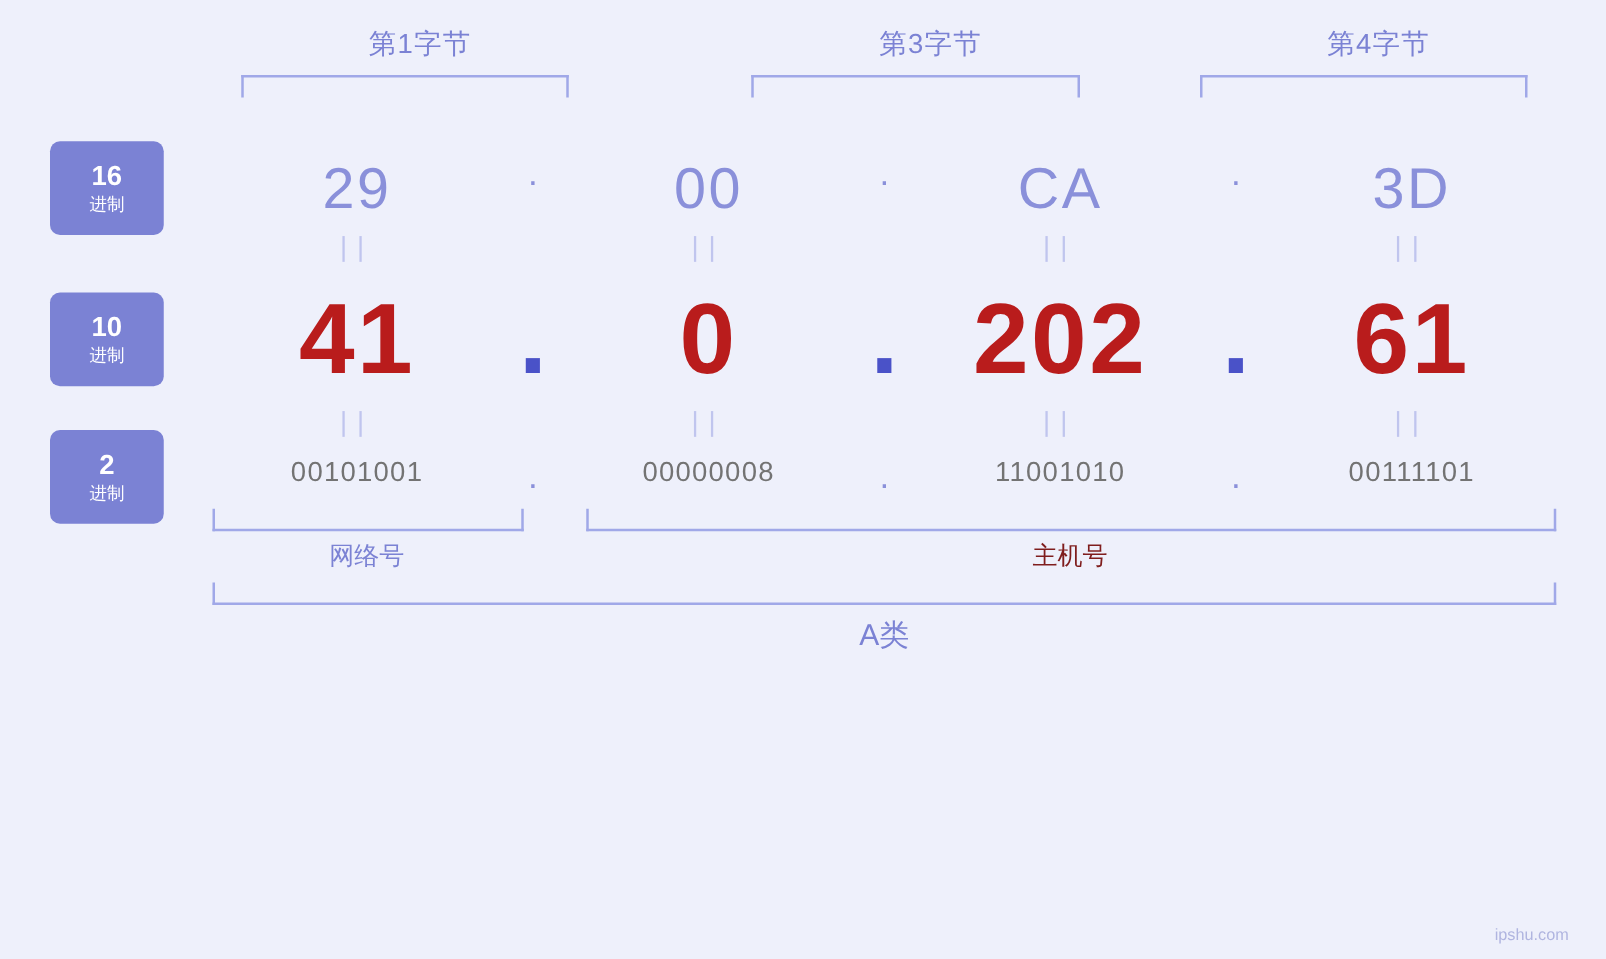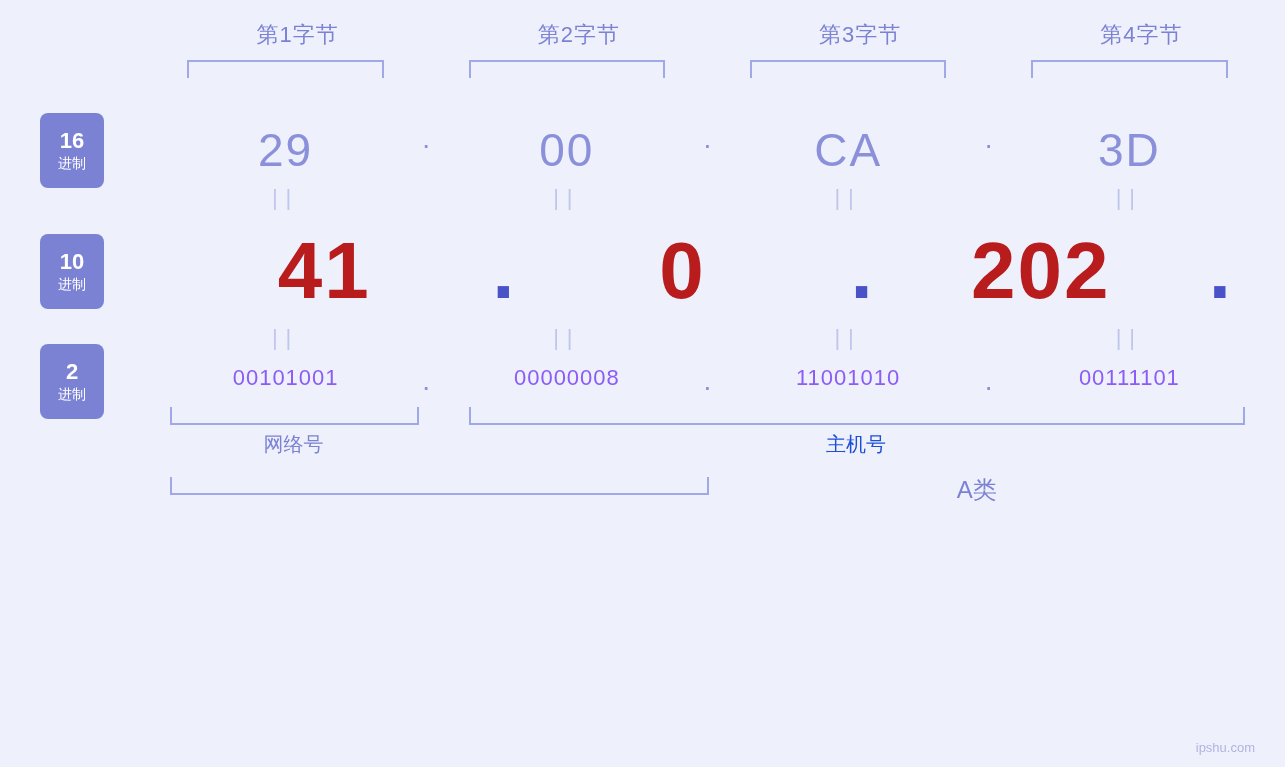--- a/index.html
+++ b/index.html
@@ -67,21 +67,21 @@
     
     .data-row {
       display: flex;
       align-items: center;
       position: relative;
     }
 
     .row-label {
       position: absolute;
       left: -130px;
-      width: 64px;
+      width: 91px;
       height: 75px;
       background: #7b82d4;
       border-radius: 8px;
       display: flex;
       flex-direction: column;
       align-items: center;
       justify-content: center;
       color: white;
       font-size: 22px;
       font-weight: 600;
@@ -116,21 +116,21 @@
     }
 
     .value-dec {
       color: #b91c1c;
       font-size: 80px;
       font-weight: 600;
       letter-spacing: 2px;
     }
 
     .value-bin {
-      color: #8b5cf6;
+      color: #737373;
       font-size: 22px;
       font-weight: 400;
       letter-spacing: 1px;
     }
 
     .dot-sep {
       color: #4a52c8;
       font-size: 80px;
       font-weight: 600;
       margin: 0 0px;
@@ -163,21 +163,21 @@
 
     
     .bottom-section {
       margin-top: 10px;
       position: relative;
     }
 
     
     .class-section {
       display: flex;
-      flex-direction: row;
+      flex-direction: column;
       align-items: center;
       margin-top: 8px;
     }
 
     .class-label {
       color: #7b82d4;
       font-size: 24px;
       margin-top: 8px;
       text-align: center;
       width: 100%;
@@ -219,24 +219,20 @@
 <body>
 
 <div class="container">
 
   <div class="header-row">
     <div class="byte-col">
       <span class="byte-label">第1字节</span>
       <div class="bracket-top"></div>
     </div>
     <div style="width:50px"></div>
-    <div class="byte-col">
-      <span class="byte-label">第2字节</span>
-      <div class="bracket-top"></div>
-    </div>
     <div style="width:50px"></div>
     <div class="byte-col">
       <span class="byte-label">第3字节</span>
       <div class="bracket-top"></div>
     </div>
     <div style="width:50px"></div>
     <div class="byte-col">
       <span class="byte-label">第4字节</span>
       <div class="bracket-top"></div>
     </div>
@@ -309,20 +305,23 @@
         </div>
         <div class="sep">
           <span class="dot-sep">.</span>
         </div>
         <div class="cell-value">
           <span class="value-dec">202</span>
         </div>
         <div class="sep">
           <span class="dot-sep">.</span>
         </div>
+        <div class="cell-value">
+          <span class="value-dec">61</span>
+        </div>
       </div>
     </div>
 
     <div class="full-row" style="margin-top:4px;">
       <div class="cell-value">
         <span class="equal-sign">||</span>
       </div>
       <div style="width:50px"></div>
       <div class="cell-value">
         <span class="equal-sign">||</span>
@@ -374,21 +373,21 @@
         <div style="width:50px;"></div>
 
         <div style="flex:3.15; height:18px; border-bottom:2px solid #a0a8e8; border-left:2px solid #a0a8e8; border-right:2px solid #a0a8e8;"></div>
       </div>
       <div class="full-row" style="margin-top:6px;">
         <div style="flex:1; text-align:center;">
           <span style="color:#7b82d4;font-size:20px;">网络号</span>
         </div>
         <div style="width:50px;"></div>
         <div style="flex:3.15; text-align:center;">
-          <span style="color:#1d4ed8;font-size:20px;">主机号</span>
+          <span style="color:#7f1d1d;font-size:20px;">主机号</span>
         </div>
       </div>
     </div>
 
     <div class="class-section" style="margin-top:8px;">
       <div style="width:100%; height:18px; border-bottom:2px solid #a0a8e8; border-left:2px solid #a0a8e8; border-right:2px solid #a0a8e8;"></div>
       <span class="class-label">A类</span>
     </div>
 
   </div>

